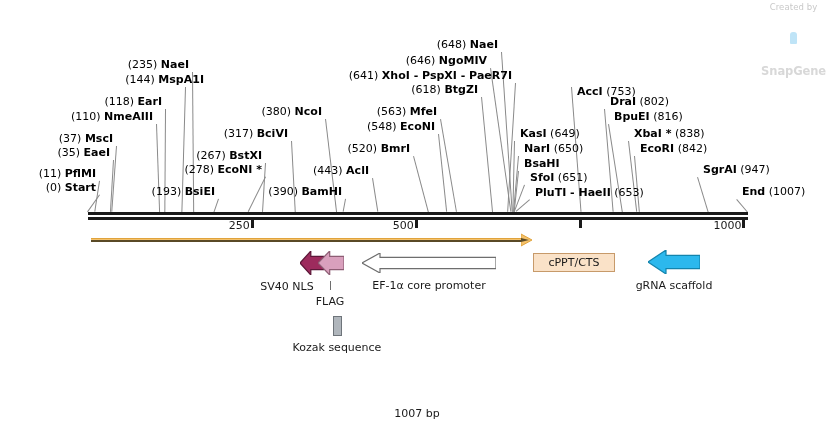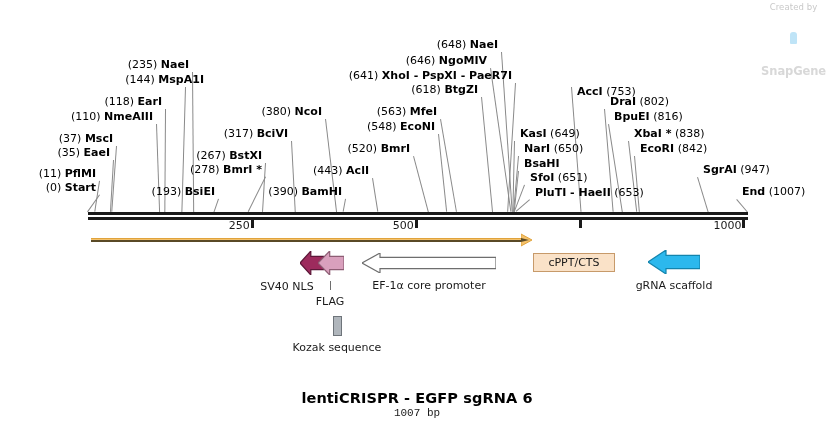--- a/index.html
+++ b/index.html
@@ -40,21 +40,21 @@
   
   .orf-shaft{position:absolute;height:4px;background:#f5c26b;border-top:1px solid #e0a33c;border-bottom:1px solid #e0a33c;box-sizing:border-box;}
   .orf-shaft::after{content:"";position:absolute;left:0;right:0;top:1px;height:2px;background:#5a4a26;}
   .flabel{position:absolute;font-size:11px;color:#1a1a1a;white-space:nowrap;transform:translateX(-50%);}
   .ftick{position:absolute;width:1px;background:#6e6e6e;}
 
   .boxfeat{position:absolute;box-sizing:border-box;font-size:11px;display:flex;align-items:center;justify-content:center;color:#1a1a1a;}
 
   
   .title{position:absolute;width:100%;text-align:center;font-weight:bold;font-size:14.5px;color:#000;letter-spacing:.1px;}
-  .subtitle{position:absolute;width:100%;text-align:center;font-size:11px;color:#1a1a1a;font-family:Liberation Mono, monospace;}
+  .subtitle{position:absolute;width:100%;text-align:center;font-size:11px;color:#1a1a1a;}
 </style>
 </head>
 <body>
 
 <div id="stage">
 
   <div class="credit">
     <span class="c-txt">Created by</span>
     <span class="c-mark"></span>
     <span class="c-brand">SnapGene</span>
@@ -100,21 +100,21 @@
   <div id="enzymes">
       <div class="enz right" style="left: 96px; top: 182px;"><span class="pos">(0) </span><span class="nm ital">Start</span></div>
       <div class="enz right" style="left: 96px; top: 168px;"><span class="pos">(11) </span><span class="nm">PflMI</span></div>
       <div class="enz right" style="left: 110px; top: 147px;"><span class="pos">(35) </span><span class="nm">EaeI</span></div>
       <div class="enz right" style="left: 113px; top: 133px;"><span class="pos">(37) </span><span class="nm">MscI</span></div>
       <div class="enz right" style="left: 153px; top: 111px;"><span class="pos">(110) </span><span class="nm">NmeAIII</span></div>
       <div class="enz right" style="left: 162px; top: 96px;"><span class="pos">(118) </span><span class="nm">EarI</span></div>
       <div class="enz right" style="left: 182px; top: 74px; margin-left: 22px;"><span class="pos">(144) </span><span class="nm">MspA1I</span></div>
       <div class="enz right" style="left: 189px; top: 59px;"><span class="pos">(235) </span><span class="nm">NaeI</span></div>
       <div class="enz right" style="left: 215px; top: 186px;"><span class="pos">(193) </span><span class="nm">BsiEI</span></div>
-      <div class="enz right" style="left: 262px; top: 164px;"><span class="pos">(278) </span><span class="nm">BmrI *</span></div>
+      <div class="enz right" style="left: 262px; top: 164px;"><span class="pos">(278) </span><span class="nm">EcoNI *</span></div>
       <div class="enz right" style="left: 262px; top: 150px;"><span class="pos">(267) </span><span class="nm">BstXI</span></div>
       <div class="enz right" style="left: 288px; top: 128px;"><span class="pos">(317) </span><span class="nm">BciVI</span></div>
       <div class="enz right" style="left: 322px; top: 106px;"><span class="pos">(380) </span><span class="nm">NcoI</span></div>
       <div class="enz right" style="left: 342px; top: 186px;"><span class="pos">(390) </span><span class="nm">BamHI</span></div>
       <div class="enz right" style="left: 369px; top: 165px;"><span class="pos">(443) </span><span class="nm">AclI</span></div>
       <div class="enz right" style="left: 410px; top: 143px;"><span class="pos">(520) </span><span class="nm">BmrI</span></div>
       <div class="enz right" style="left: 435px; top: 121px;"><span class="pos">(548) </span><span class="nm">EcoNI</span></div>
       <div class="enz right" style="left: 437px; top: 106px;"><span class="pos">(563) </span><span class="nm">MfeI</span></div>
       <div class="enz right" style="left: 478px; top: 84px;"><span class="pos">(618) </span><span class="nm">BtgZI</span></div>
       <div class="enz right" style="left: 512px; top: 70px;"><span class="pos">(641) </span><span class="nm">XhoI - PspXI - PaeR7I</span></div>
@@ -173,16 +173,15 @@
       <div class="boxfeat" style="left: 533px; top: 253px; width: 82px; height: 19px; background: rgb(250, 226, 200); border: 1px solid rgb(199, 154, 106);">cPPT/CTS</div>
       <svg width="52" height="24" style="position: absolute; left: 648px; top: 250px;">
         <polygon points="0,12 18,0 18,5.28 52,5.28 52,18.72 18,18.72 18,24" fill="#2cb8ed" stroke="#1284ad" stroke-width="1.2" stroke-linejoin="miter"></polygon>
       </svg>
       <div class="flabel" style="left: 674px; top: 279px;">gRNA scaffold</div>
       <div class="boxfeat" style="left: 333px; top: 316px; width: 9px; height: 20px; background: rgb(176, 182, 188); border: 1px solid rgb(110, 116, 122);"></div>
       <div class="flabel" style="left: 337px; top: 341px;">Kozak sequence</div>
       <div class="ftick" style="left: 330px; top: 281px; height: 9px;"></div>
     </div>
 
-  <div class="title" style="top:390px;">lentiCRISPR - EGFP sgRNA 6</div>
   <div class="subtitle" style="top:407px;">1007 bp</div>
 
 </div>
 
 </body></html>

